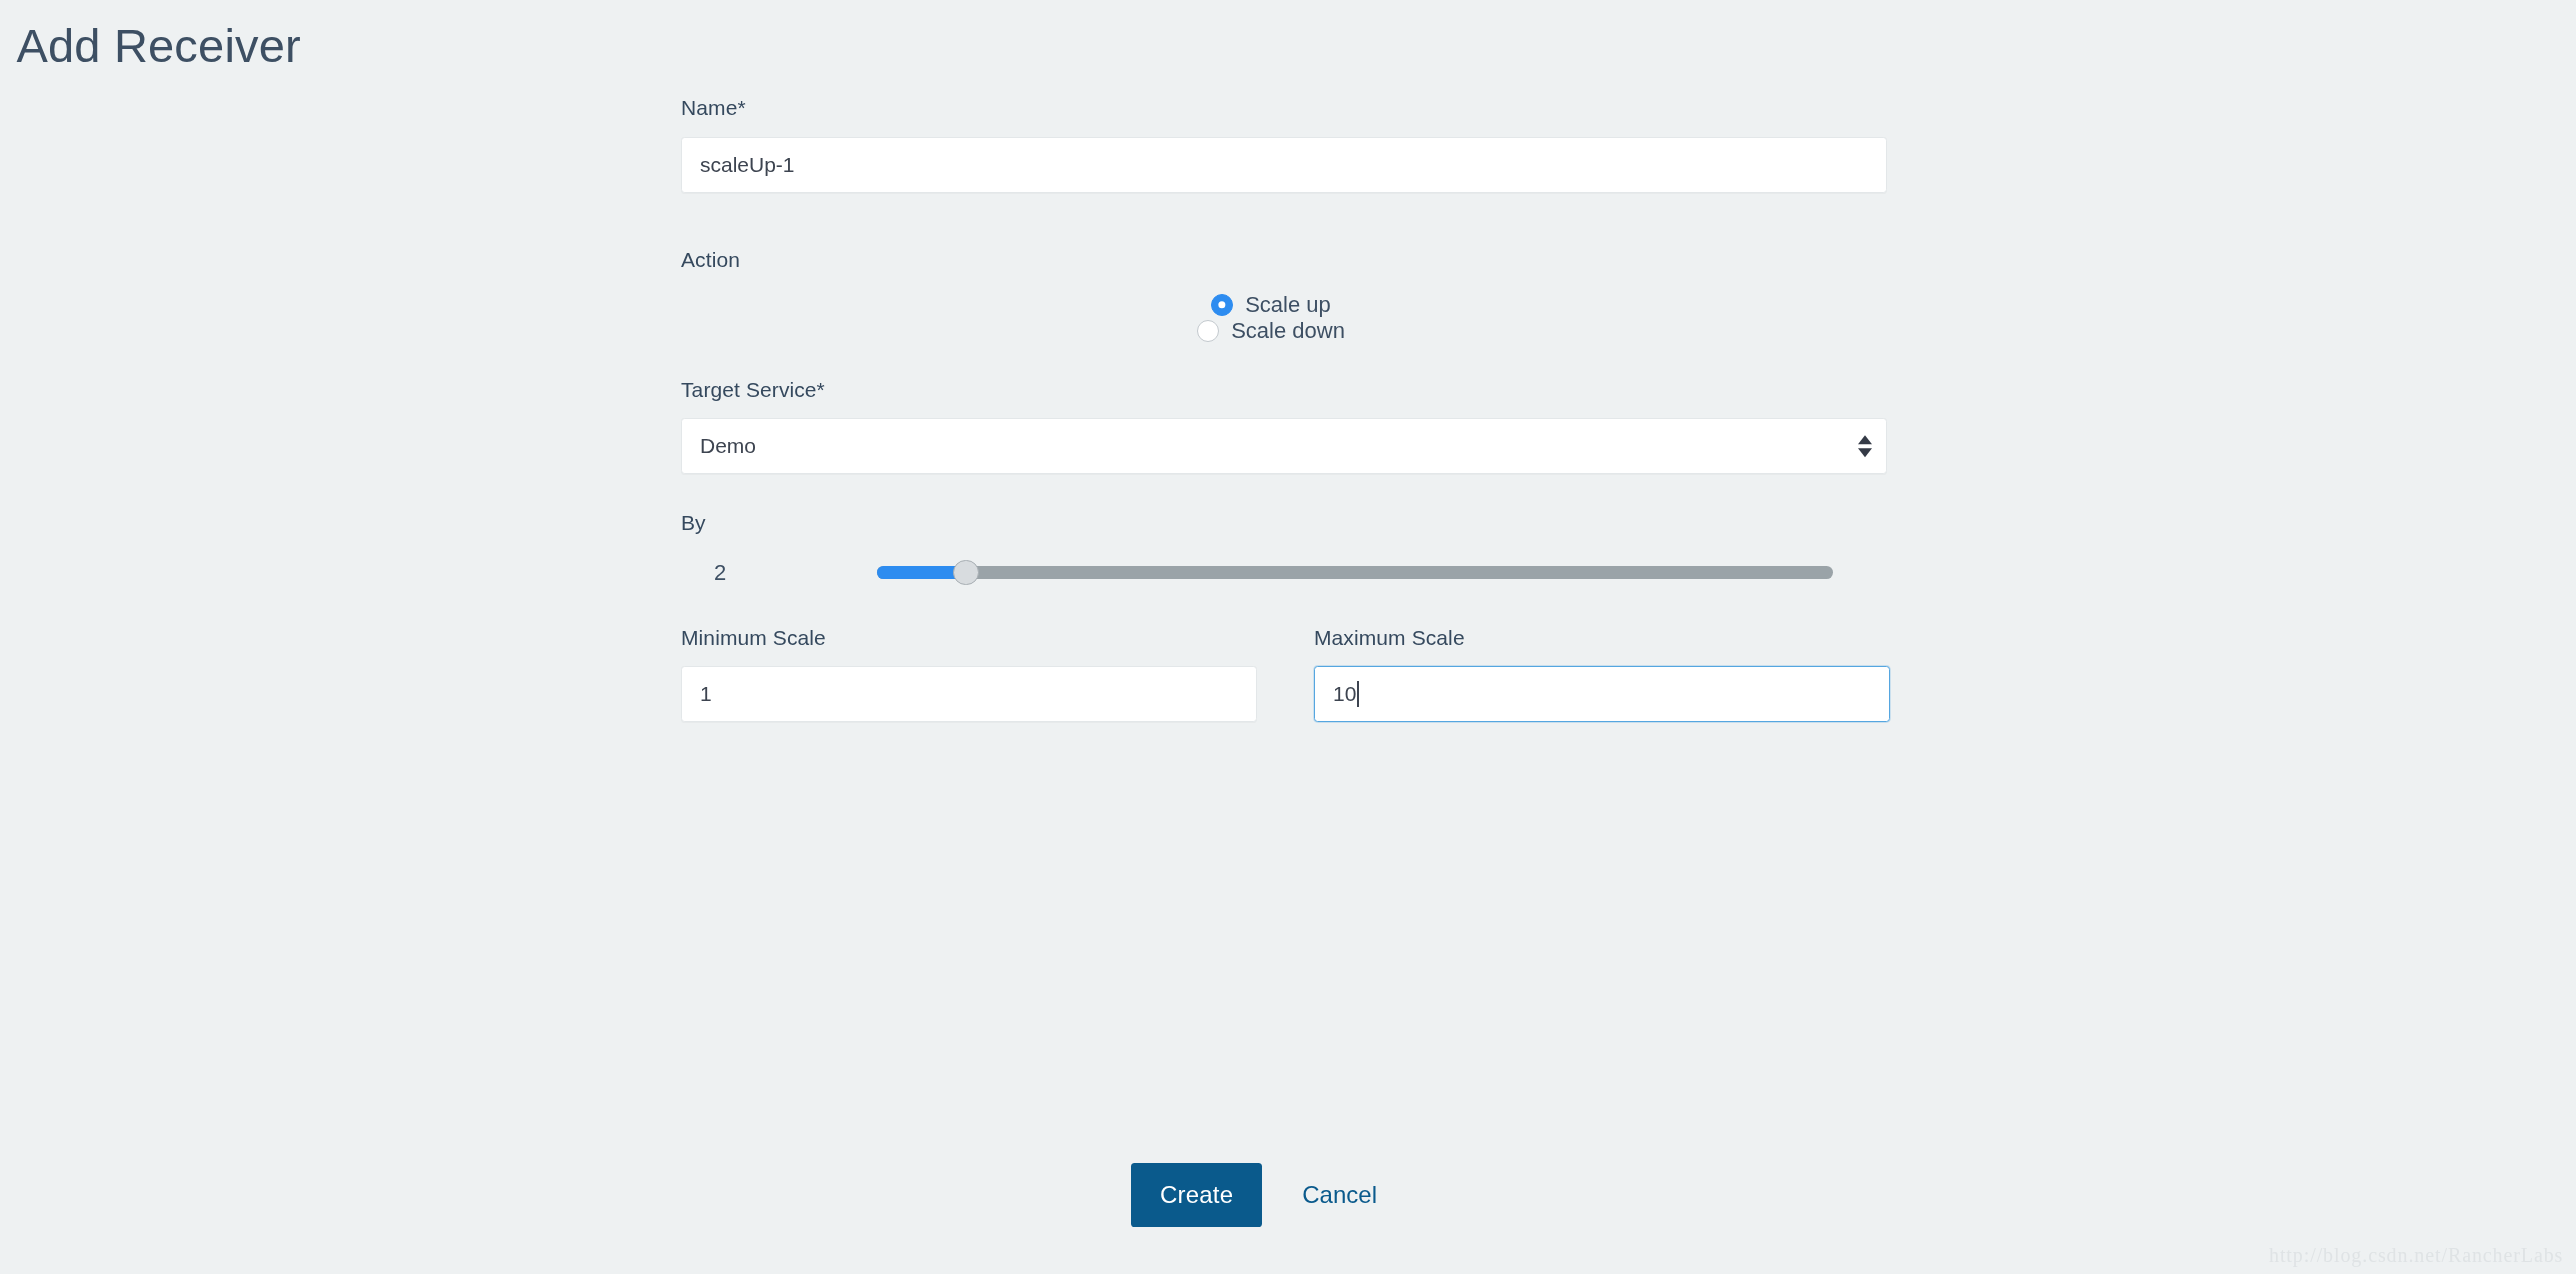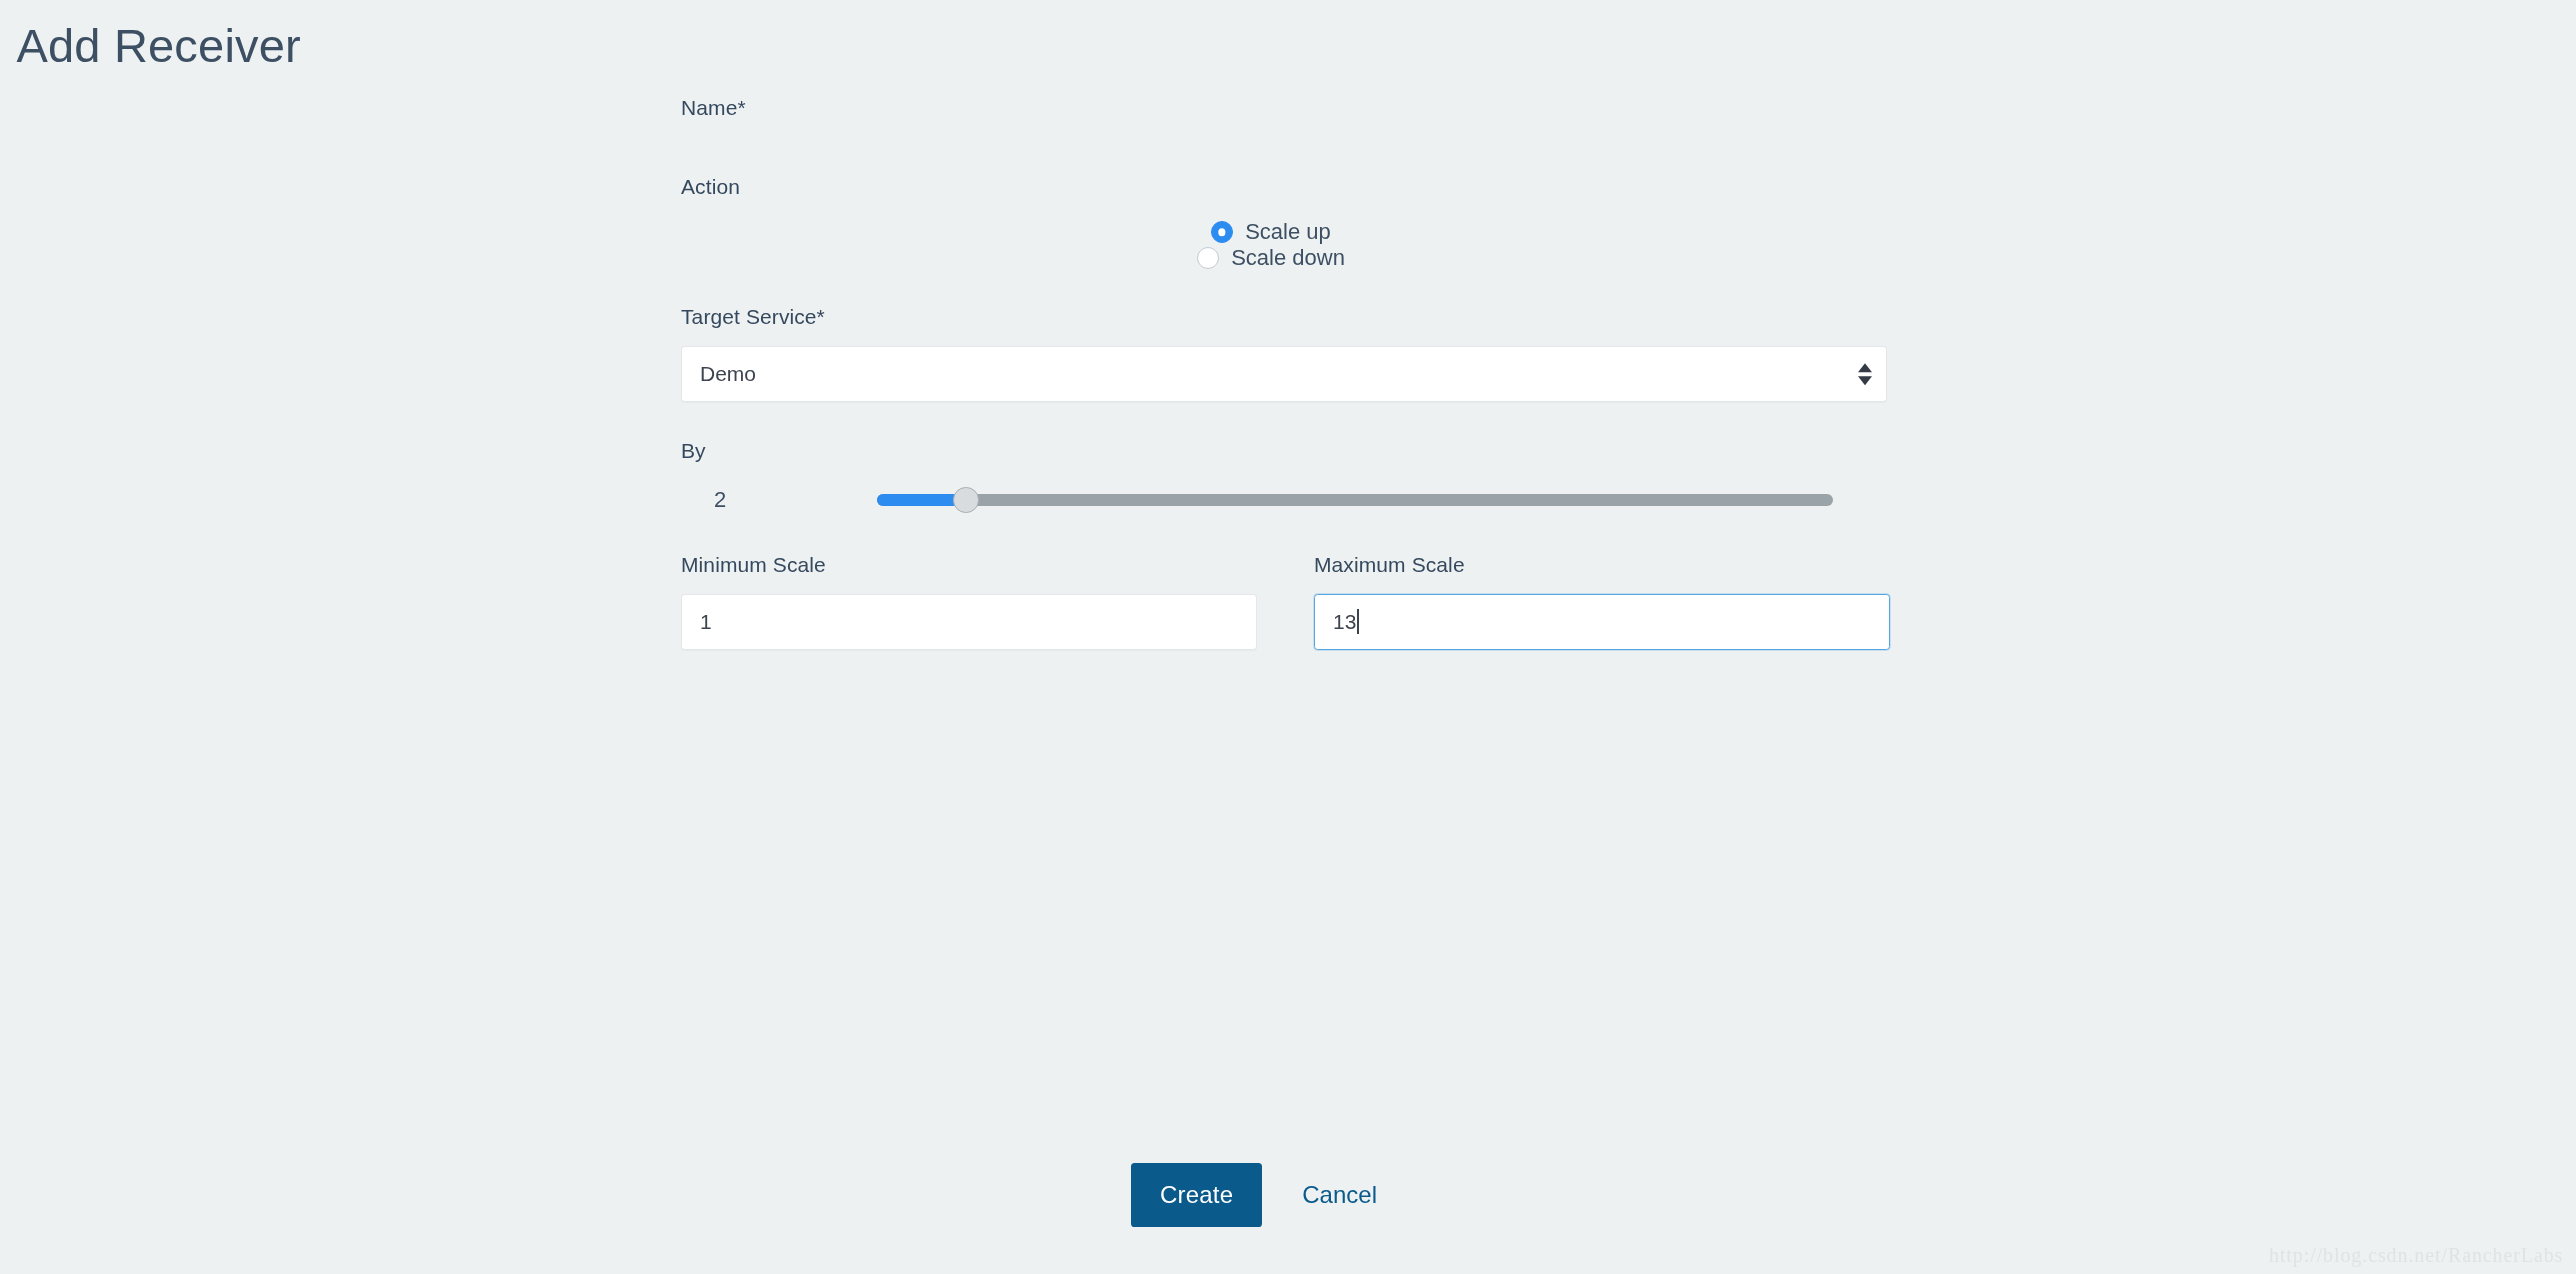--- a/index.html
+++ b/index.html
@@ -283,20 +283,23 @@
 </style>
 </head>
 <body>
 
 <div class="page-title">Add Receiver</div>
 
 <div class="form-col">
 
   <div class="field-block">
     <div class="field-label">Name*</div>
+    <div class="input-wrap">
+      <input class="text-input" type="text" value="scaleUp-1" style="">
+    </div>
   </div>
 
 
   <div class="field-block" style="margin-top:54px;">
     <div class="field-label">Action</div>
     <div class="radio-row">
       <label class="radio-item">
         <span class="radio-dot checked"></span>
         <span class="radio-label">Scale up</span>
       </label>
@@ -335,21 +338,21 @@
       <div class="field-label">Minimum Scale</div>
       <div class="input-wrap">
         <input class="scale-input" type="text" value="1" style="">
       </div>
     </div>
     <div class="scale-col right">
       <div class="field-label">Maximum Scale</div>
       <div class="input-wrap">
         <div class="scale-input focused">
           <span class="focused-field-inner">
-            <span>13</span>
+            <span>10</span>
             <span class="caret"></span>
           </span>
         </div>
       </div>
     </div>
   </div>
 
 </div>
 
 <div class="button-row">

